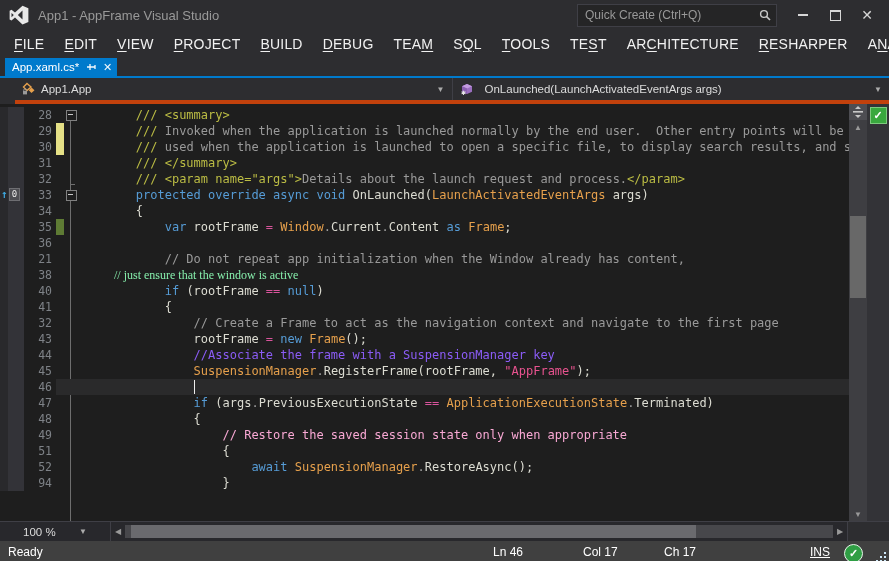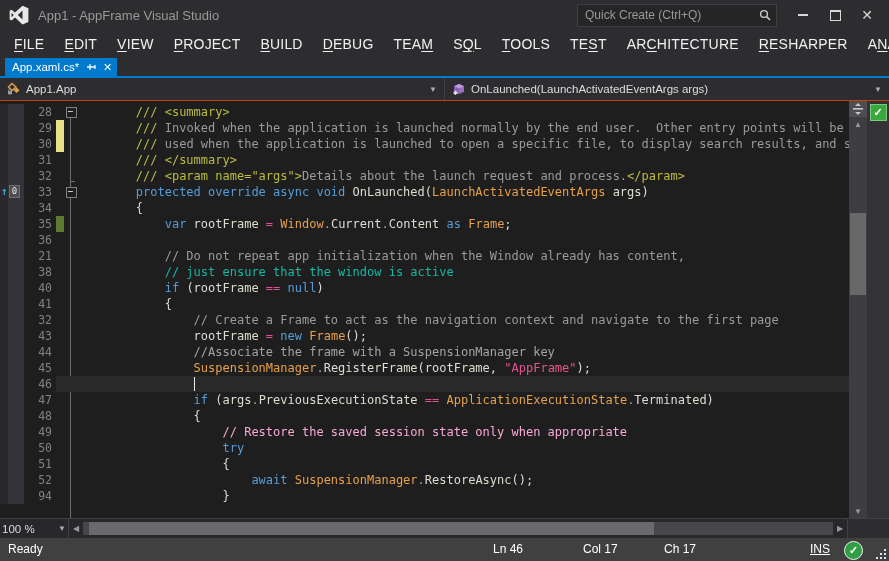--- a/index.html
+++ b/index.html
@@ -28,23 +28,23 @@
 
   
   .tabbar{height:18px;position:relative;}
   .tab{position:absolute;left:5px;top:0;height:18px;background:#007ACC;color:#FFFFFF;
        display:flex;align-items:center;font-size:11.5px;padding:0 5px 0 7px;gap:7px;}
   .tab-pin svg,.tab-close{opacity:.95;}
   .tab-close{font-size:11px;line-height:11px;color:#FFFFFF;}
   .tabline{height:2px;background:#007ACC;}
 
   
-  .navbar{height:22px;display:flex;background:#2D2D30;border-bottom:1px solid #c2410c;}
+  .navbar{height:22px;display:flex;background:#2D2D30;border-bottom:4px solid #c2410c;margin-left:15px;}
   .nav-combo{flex:1;display:flex;align-items:center;padding-left:7px;position:relative;}
-  .nav-combo.right{border-left:1px solid #3F3F46;}
+  .nav-combo.right{border-left:1px solid #3F3F46;gap:6px;}
   .nav-label{color:#DCDCDC;font-size:11.5px;margin-left:5px;}
   .nav-arrow{position:absolute;right:7px;color:#ABABAB;font-size:8px;}
 
   
   .editor{height:417px;display:flex;background:#1E1E1E;}
   .ed-main{flex:1;padding-top:3px;overflow:hidden;position:relative;}
   .fold-guide{position:absolute;left:70px;top:14px;bottom:0;width:1px;background:#6E6E6E;}
   .fold-tick{position:absolute;left:70px;width:5px;height:1px;background:#6E6E6E;}
   .ed-row{height:16px;display:flex;white-space:pre;
        font-family:"DejaVu Sans Mono",monospace;font-size:12px;line-height:16px;}
@@ -72,21 +72,21 @@
   .v-arrow{height:14px;flex:none;display:flex;align-items:center;justify-content:center;
        color:#999999;font-size:8px;}
   .v-track{flex:1;position:relative;}
   .v-thumb{position:absolute;left:1px;right:1px;top:82px;height:82px;background:#686868;}
   .marker-bar{width:22px;flex:none;background:#333337;display:flex;flex-direction:column;align-items:center;}
   .rs-check{margin-top:3px;width:15px;height:15px;background:#39A83E;border:1px solid #7FC97F;
        color:#FFFFFF;font-size:11px;line-height:15px;text-align:center;font-weight:bold;}
 
   
   .hscroll{height:19px;display:flex;align-items:stretch;background:#28282C;border-top:1px solid #3F3F46;}
-  .zoom-combo{width:64px;flex:none;display:flex;align-items:center;padding:0 2px;
+  .zoom-combo{width:64px;flex:none;display:flex;align-items:center;padding:0 23px;
        color:#DCDCDC;font-size:11.5px;border-right:1px solid #3F3F46;}
   .zoom-combo .arrow{margin-left:auto;color:#ABABAB;font-size:8px;}
   .h-arrow{width:14px;flex:none;display:flex;align-items:center;justify-content:center;
        color:#999999;font-size:8px;}
   .h-track{flex:1;background:#47474B;position:relative;margin:3px 0;}
   .h-thumb{position:absolute;left:6px;top:0;bottom:0;width:565px;background:#6A6A6E;}
   .h-corner{width:41px;flex:none;background:#2D2D30;border-left:1px solid #3F3F46;}
 
   
   .statusbar{height:24px;background:#404040;position:relative;color:#FFFFFF;font-size:12px;}
@@ -195,32 +195,31 @@
     <div class="ed-row"><div class="m-strip"></div><div class="m-ind"></div><div class="m-num">28</div><div class="m-bar"></div><div class="m-fold"><div class="fold-box"></div></div><div class="m-code"><span style="color: rgb(187, 188, 68);">        /// &lt;summary&gt;</span></div></div>
         <div class="ed-row"><div class="m-strip"></div><div class="m-ind"></div><div class="m-num">29</div><div class="m-bar y"></div><div class="m-fold"></div><div class="m-code"><span style="color: rgb(187, 188, 68);">        /// </span><span style="color: rgb(154, 154, 154);">Invoked when the application is launched normally by the end user.  Other entry points will be</span></div></div>
         <div class="ed-row"><div class="m-strip"></div><div class="m-ind"></div><div class="m-num">30</div><div class="m-bar y"></div><div class="m-fold"></div><div class="m-code"><span style="color: rgb(187, 188, 68);">        /// </span><span style="color: rgb(154, 154, 154);">used when the application is launched to open a specific file, to display search results, and so forth.</span></div></div>
         <div class="ed-row"><div class="m-strip"></div><div class="m-ind"></div><div class="m-num">31</div><div class="m-bar"></div><div class="m-fold"></div><div class="m-code"><span style="color: rgb(187, 188, 68);">        /// &lt;/summary&gt;</span></div></div>
         <div class="ed-row"><div class="m-strip"></div><div class="m-ind"></div><div class="m-num">32</div><div class="m-bar"></div><div class="m-fold"></div><div class="m-code"><span style="color: rgb(187, 188, 68);">        /// &lt;param name="args"&gt;</span><span style="color: rgb(154, 154, 154);">Details about the launch request and process.</span><span style="color: rgb(187, 188, 68);">&lt;/param&gt;</span></div></div>
         <div class="ed-row"><div class="m-strip"></div><div class="m-ind"><span class="badge"><span class="badge-arrow">↑</span><span class="badge-num">0</span></span></div><div class="m-num">33</div><div class="m-bar"></div><div class="m-fold"><div class="fold-box"></div></div><div class="m-code"><span style="color: rgb(86, 156, 214);">        protected override async void</span><span style="color: rgb(220, 220, 210);"> OnLaunched(</span><span style="color: rgb(230, 160, 76);">LaunchActivatedEventArgs</span><span style="color: rgb(220, 220, 210);"> args)</span></div></div>
         <div class="ed-row"><div class="m-strip"></div><div class="m-ind"></div><div class="m-num">34</div><div class="m-bar"></div><div class="m-fold"></div><div class="m-code"><span style="color: rgb(220, 220, 210);">        {</span></div></div>
         <div class="ed-row"><div class="m-strip"></div><div class="m-ind"></div><div class="m-num">35</div><div class="m-bar g"></div><div class="m-fold"></div><div class="m-code"><span style="color: rgb(86, 156, 214);">            var</span><span style="color: rgb(220, 220, 210);"> rootFrame </span><span style="color: rgb(217, 84, 156);">=</span><span style="color: rgb(220, 220, 210);"> </span><span style="color: rgb(230, 160, 76);">Window</span><span style="color: rgb(157, 157, 157);">.</span><span style="color: rgb(220, 220, 210);">Current</span><span style="color: rgb(157, 157, 157);">.</span><span style="color: rgb(220, 220, 210);">Content</span><span style="color: rgb(86, 156, 214);"> as</span><span style="color: rgb(220, 220, 210);"> </span><span style="color: rgb(230, 160, 76);">Frame</span><span style="color: rgb(220, 220, 210);">;</span></div></div>
         <div class="ed-row"><div class="m-strip"></div><div class="m-ind"></div><div class="m-num">36</div><div class="m-bar"></div><div class="m-fold"></div><div class="m-code"></div></div>
         <div class="ed-row"><div class="m-strip"></div><div class="m-ind"></div><div class="m-num">21</div><div class="m-bar"></div><div class="m-fold"></div><div class="m-code"><span style="color: rgb(154, 154, 154);">            // Do not repeat app initialization when the Window already has content,</span></div></div>
-        <div class="ed-row"><div class="m-strip"></div><div class="m-ind"></div><div class="m-num">38</div><div class="m-bar"></div><div class="m-fold"></div><div class="m-code"><span style="color: #14b8a6;">            // just ensure that the window is active</span></div></div>
+        <div class="ed-row"><div class="m-strip"></div><div class="m-ind"></div><div class="m-num">38</div><div class="m-bar"></div><div class="m-fold"></div><div class="m-code"><span style="color: #86efac; font-family: Liberation Serif, serif;">            // just ensure that the window is active</span></div></div>
         <div class="ed-row"><div class="m-strip"></div><div class="m-ind"></div><div class="m-num">40</div><div class="m-bar"></div><div class="m-fold"></div><div class="m-code"><span style="color: rgb(86, 156, 214);">            if</span><span style="color: rgb(220, 220, 210);"> (rootFrame </span><span style="color: rgb(217, 84, 156);">==</span><span style="color: rgb(220, 220, 210);"> </span><span style="color: rgb(86, 156, 214);">null</span><span style="color: rgb(220, 220, 210);">)</span></div></div>
         <div class="ed-row"><div class="m-strip"></div><div class="m-ind"></div><div class="m-num">41</div><div class="m-bar"></div><div class="m-fold"></div><div class="m-code"><span style="color: rgb(220, 220, 210);">            {</span></div></div>
         <div class="ed-row"><div class="m-strip"></div><div class="m-ind"></div><div class="m-num">32</div><div class="m-bar"></div><div class="m-fold"></div><div class="m-code"><span style="color: rgb(154, 154, 154);">                // Create a Frame to act as the navigation context and navigate to the first page</span></div></div>
         <div class="ed-row"><div class="m-strip"></div><div class="m-ind"></div><div class="m-num">43</div><div class="m-bar"></div><div class="m-fold"></div><div class="m-code"><span style="color: rgb(220, 220, 210);">                rootFrame </span><span style="color: rgb(217, 84, 156);">=</span><span style="color: rgb(220, 220, 210);"> </span><span style="color: rgb(86, 156, 214);">new</span><span style="color: rgb(220, 220, 210);"> </span><span style="color: rgb(230, 160, 76);">Frame</span><span style="color: rgb(220, 220, 210);">();</span></div></div>
-        <div class="ed-row"><div class="m-strip"></div><div class="m-ind"></div><div class="m-num">44</div><div class="m-bar"></div><div class="m-fold"></div><div class="m-code"><span style="color: #a3a3a3;">                //Associate the frame with a SuspensionManager key</span></div></div>
+        <div class="ed-row"><div class="m-strip"></div><div class="m-ind"></div><div class="m-num">44</div><div class="m-bar"></div><div class="m-fold"></div><div class="m-code"><span style="color: #8b5cf6;">                //Associate the frame with a SuspensionManager key</span></div></div>
         <div class="ed-row"><div class="m-strip"></div><div class="m-ind"></div><div class="m-num">45</div><div class="m-bar"></div><div class="m-fold"></div><div class="m-code"><span style="color: rgb(220, 220, 210);">                </span><span style="color: rgb(230, 160, 76);">SuspensionManager</span><span style="color: rgb(157, 157, 157);">.</span><span style="color: rgb(220, 220, 210);">RegisterFrame(rootFrame, </span><span style="color: rgb(232, 83, 143);">"AppFrame"</span><span style="color: rgb(220, 220, 210);">);</span></div></div>
         <div class="ed-row cur"><div class="m-strip"></div><div class="m-ind"></div><div class="m-num">46</div><div class="m-bar"></div><div class="m-fold"></div><div class="m-code"><span class="caret" style="left: calc(16ch);"></span></div></div>
         <div class="ed-row"><div class="m-strip"></div><div class="m-ind"></div><div class="m-num">47</div><div class="m-bar"></div><div class="m-fold"></div><div class="m-code"><span style="color: rgb(86, 156, 214);">                if</span><span style="color: rgb(220, 220, 210);"> (args</span><span style="color: rgb(157, 157, 157);">.</span><span style="color: rgb(220, 220, 210);">PreviousExecutionState </span><span style="color: rgb(217, 84, 156);">==</span><span style="color: rgb(220, 220, 210);"> </span><span style="color: rgb(230, 160, 76);">ApplicationExecutionState</span><span style="color: rgb(157, 157, 157);">.</span><span style="color: rgb(220, 220, 210);">Terminated)</span></div></div>
         <div class="ed-row"><div class="m-strip"></div><div class="m-ind"></div><div class="m-num">48</div><div class="m-bar"></div><div class="m-fold"></div><div class="m-code"><span style="color: rgb(220, 220, 210);">                {</span></div></div>
         <div class="ed-row"><div class="m-strip"></div><div class="m-ind"></div><div class="m-num">49</div><div class="m-bar"></div><div class="m-fold"></div><div class="m-code"><span style="color: #f9a8d4;">                    // Restore the saved session state only when appropriate</span></div></div>
-        <div class="ed-row"><div class="m-strip"></div><div class="m-ind"></div><div class="m-num">50</div><div class="m-bar"></div><div class="m-fold"></div><div class="m-code"><span style="color: rgb(86, 156, 214);">                    try</span></div></div>
         <div class="ed-row"><div class="m-strip"></div><div class="m-ind"></div><div class="m-num">51</div><div class="m-bar"></div><div class="m-fold"></div><div class="m-code"><span style="color: rgb(220, 220, 210);">                    {</span></div></div>
         <div class="ed-row"><div class="m-strip"></div><div class="m-ind"></div><div class="m-num">52</div><div class="m-bar"></div><div class="m-fold"></div><div class="m-code"><span style="color: rgb(86, 156, 214);">                        await</span><span style="color: rgb(220, 220, 210);"> </span><span style="color: rgb(230, 160, 76);">SuspensionManager</span><span style="color: rgb(157, 157, 157);">.</span><span style="color: rgb(220, 220, 210);">RestoreAsync();</span></div></div>
         <div class="ed-row"><div class="m-strip"></div><div class="m-ind"></div><div class="m-num">94</div><div class="m-bar"></div><div class="m-fold"></div><div class="m-code"><span style="color: rgb(220, 220, 210);">                    }</span></div></div>
         <div class="fold-tick" style="top: 80px;"></div>
       </div>
     <div class="v-scroll">
       <div class="split-btn">
         <svg width="10" height="12" viewBox="0 0 10 12">
           <path d="M5 0 L8 3 H2 Z" fill="#C8C8C8"></path>
           <rect x="0" y="5" width="10" height="1.6" fill="#C8C8C8"></rect>

